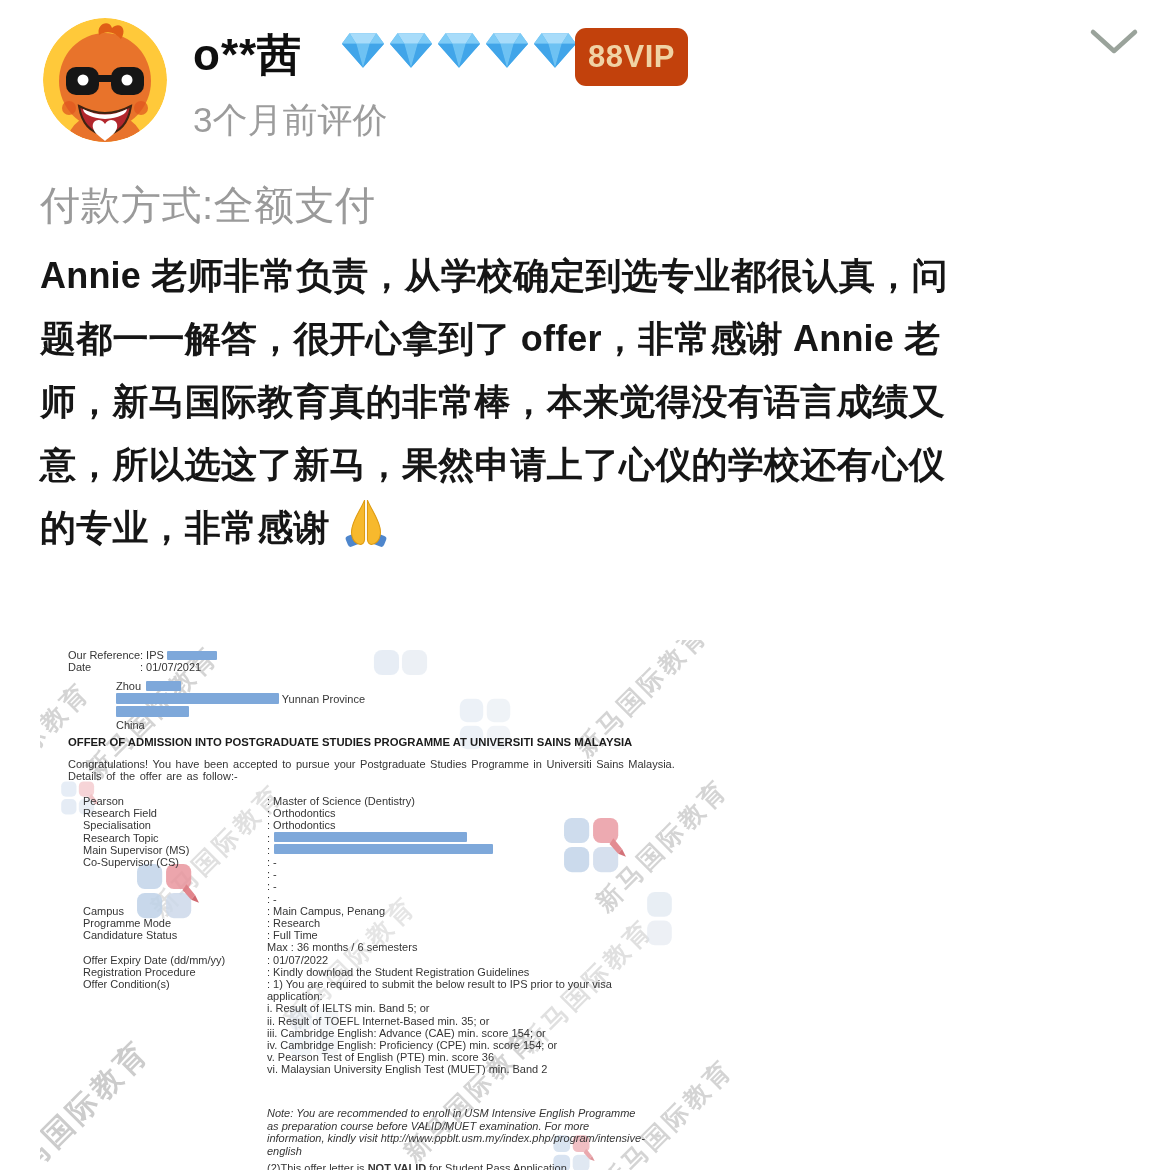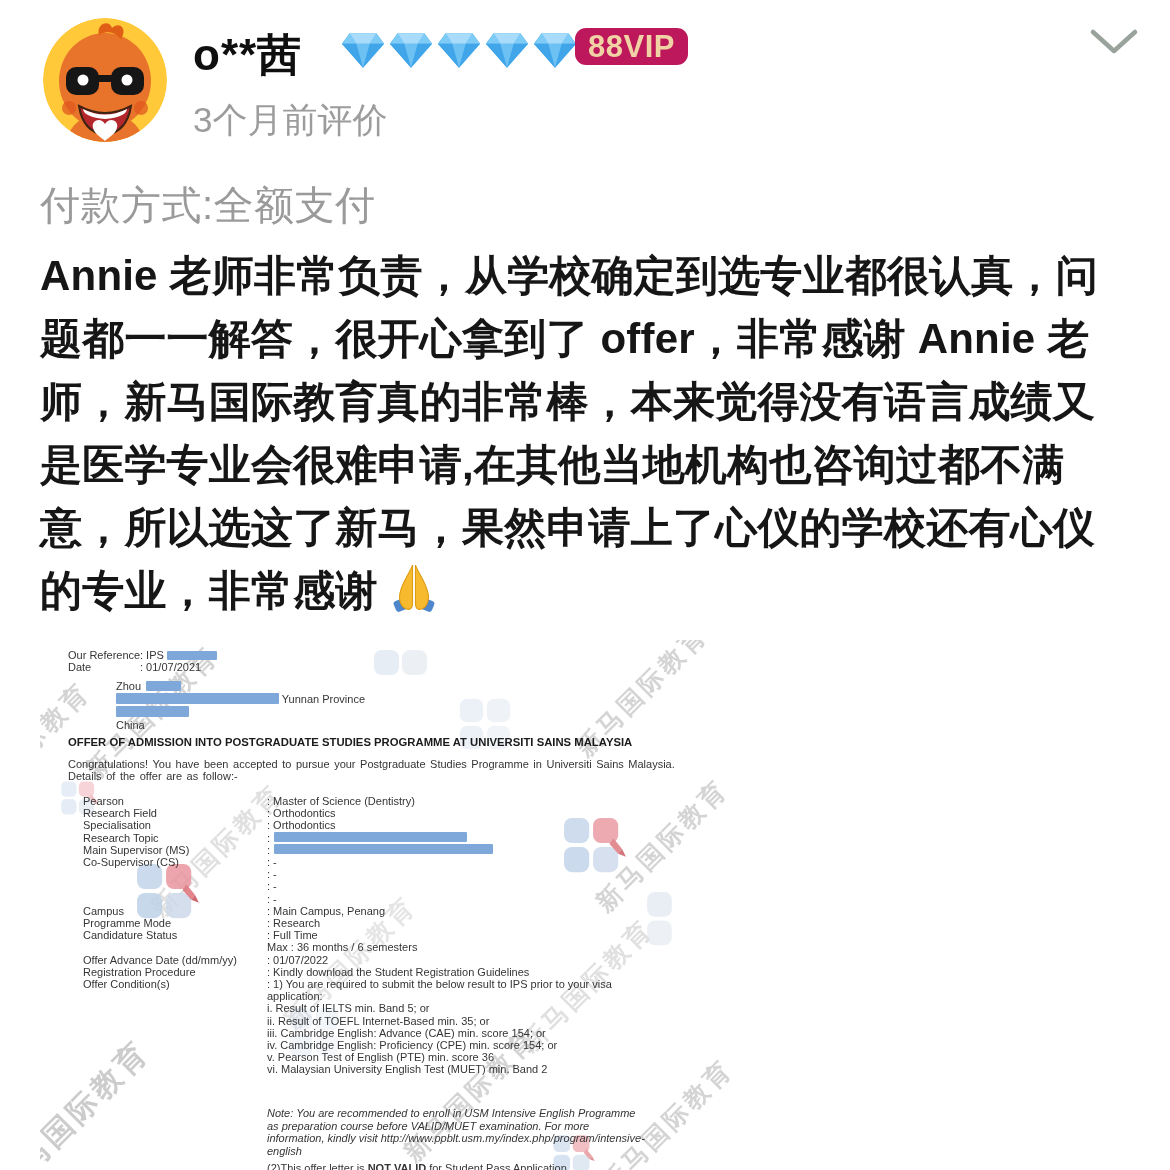--- a/index.html
+++ b/index.html
@@ -5,30 +5,30 @@
   * { margin:0; padding:0; box-sizing:border-box; }
   html,body { width:1170px; height:1170px; background:#ffffff; overflow:hidden;
     font-family:"Liberation Sans","DejaVu Sans",sans-serif; }
   .page { position:relative; width:1170px; height:1170px; background:#fff; }
 
   
   .avatar { position:absolute; left:43px; top:18px; width:124px; height:124px; border-radius:50%; overflow:hidden; }
   .uname { position:absolute; left:193px; top:26px; font-size:44px; font-weight:700; color:#0f0f0f; letter-spacing:1px; }
   .gems { position:absolute; left:340px; top:30px; display:flex; gap:2px; }
   .gem { width:46px; height:41px; }
-  .badge { position:absolute; left:575px; top:28px; width:113px; height:37px; background:#be185d;
+  .badge { position:absolute; left:575px; top:28px; width:113px; height:58px; background:#c2410c;
     border-radius:11px; display:flex; align-items:center; justify-content:center;
     color:#f0d2a4; font-size:31px; font-weight:700; letter-spacing:.5px; }
   .time { position:absolute; left:193px; top:97px; font-size:35px; font-weight:500; color:#9c9c9c; }
   .chev { position:absolute; left:1088px; top:28px; width:52px; height:34px; cursor:pointer; }
 
   
   .pay { position:absolute; left:40px; top:178px; font-size:40px; font-weight:500; color:#9a9a9a; letter-spacing:.5px; }
   .review { position:absolute; left:40px; top:244px; width:1100px; color:#161616; }
-  .rline { font-size:42px; line-height:63px; font-weight:600; white-space:nowrap; letter-spacing:.2px; }
+  .rline { font-size:36px; line-height:63px; font-weight:600; white-space:nowrap; letter-spacing:.2px; }
   .hands { width:52px; height:52px; vertical-align:-9px; margin-left:10px; }
 
   
   .doc { position:absolute; left:40px; top:640px; width:692px; height:530px; background:#fff;
     overflow:hidden; font-size:11px; color:#353535; filter:blur(.22px); }
   .wm { position:absolute; color:#9a9a9a; opacity:.42; font-weight:600; letter-spacing:4px;
     font-size:25px; white-space:nowrap; transform:rotate(-45deg); }
   .logo { position:absolute; }
   .bar { display:inline-block; background:#7ea8da; border-radius:1px; vertical-align:-1px; }
 
@@ -133,21 +133,20 @@
     <svg viewBox="0 0 52 30" width="52" height="30">
       <polyline points="5,4 26,23 47,4" fill="none" stroke="#9aa39b" stroke-width="4.5" stroke-linecap="round" stroke-linejoin="round"></polyline>
     </svg>
   </div>
 
   <div class="pay">付款方式:全额支付</div>
   <div class="review">
     <div class="rline">Annie 老师非常负责，从学校确定到选专业都很认真，问</div>
     <div class="rline">题都一一解答，很开心拿到了 offer，非常感谢 Annie 老</div>
     <div class="rline">师，新马国际教育真的非常棒，本来觉得没有语言成绩又</div>
-    <div class="rline">是医学专业会很难申请,在其他当地机构也咨询过都不满</div>
     <div class="rline">意，所以选这了新马，果然申请上了心仪的学校还有心仪</div>
     <div class="rline"><span>的专业，非常感谢</span><svg class="hands" viewBox="0 0 50 50">
         <rect x="6" y="36" width="12" height="11" rx="3" fill="#4e86cc" transform="rotate(-22 12 41)"></rect>
         <rect x="32" y="36" width="12" height="11" rx="3" fill="#4e86cc" transform="rotate(22 38 41)"></rect>
         <path d="M23.6,3 C20,12 13.5,20 11.5,30 C9.8,38.5 13.6,44.5 19,45.5 C21.6,46 23.2,44.2 23.6,41 Z" fill="#f7b92d" stroke="#dd9a10" stroke-width="1"></path>
         <path d="M26.4,3 C30,12 36.5,20 38.5,30 C40.2,38.5 36.4,44.5 31,45.5 C28.4,46 26.8,44.2 26.4,41 Z" fill="#f7b92d" stroke="#dd9a10" stroke-width="1"></path>
       </svg></div>
   </div>
 
   <div class="doc">
@@ -256,21 +255,21 @@
         </div>
       <div class="frow">
           <span class="fl">Candidature Status</span>
           <span class="fv">: Full Time</span>
         </div>
       <div class="frow">
           <span class="fl"></span>
           <span class="fv">Max : 36 months / 6 semesters</span>
         </div>
       <div class="frow">
-          <span class="fl">Offer Advance Date (dd/mm/yy)</span>
+          <span class="fl">Offer Expiry Date (dd/mm/yy)</span>
           <span class="fv">: 01/07/2022</span>
         </div>
       <div class="frow">
           <span class="fl">Registration Procedure</span>
           <span class="fv">: Kindly download the Student Registration Guidelines</span>
         </div>
       <div class="frow">
           <span class="fl">Offer Condition(s)</span>
           <span class="fv">: 1) You are required to submit the below result to IPS prior to your visa</span>
         </div>

